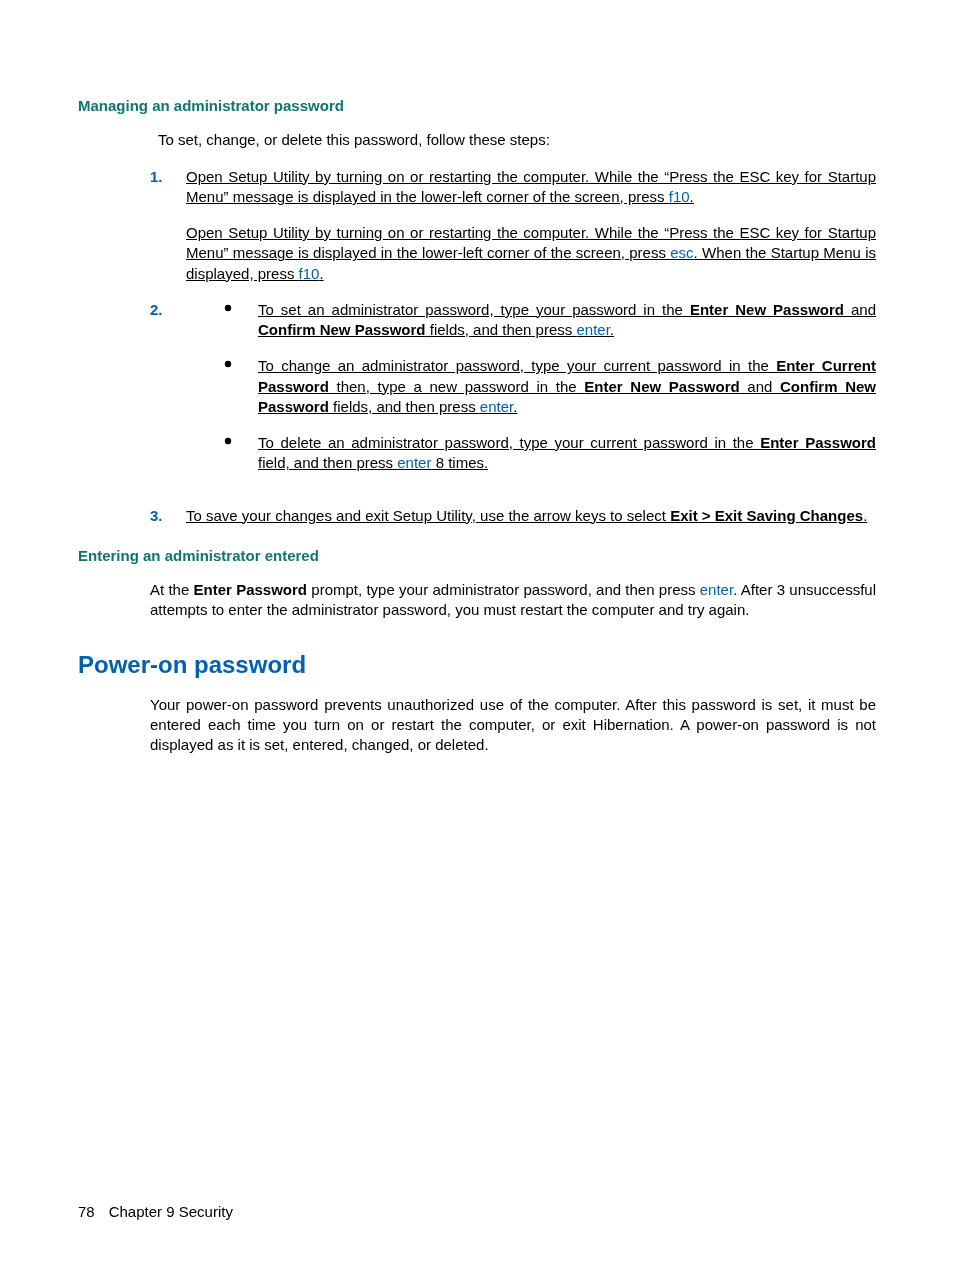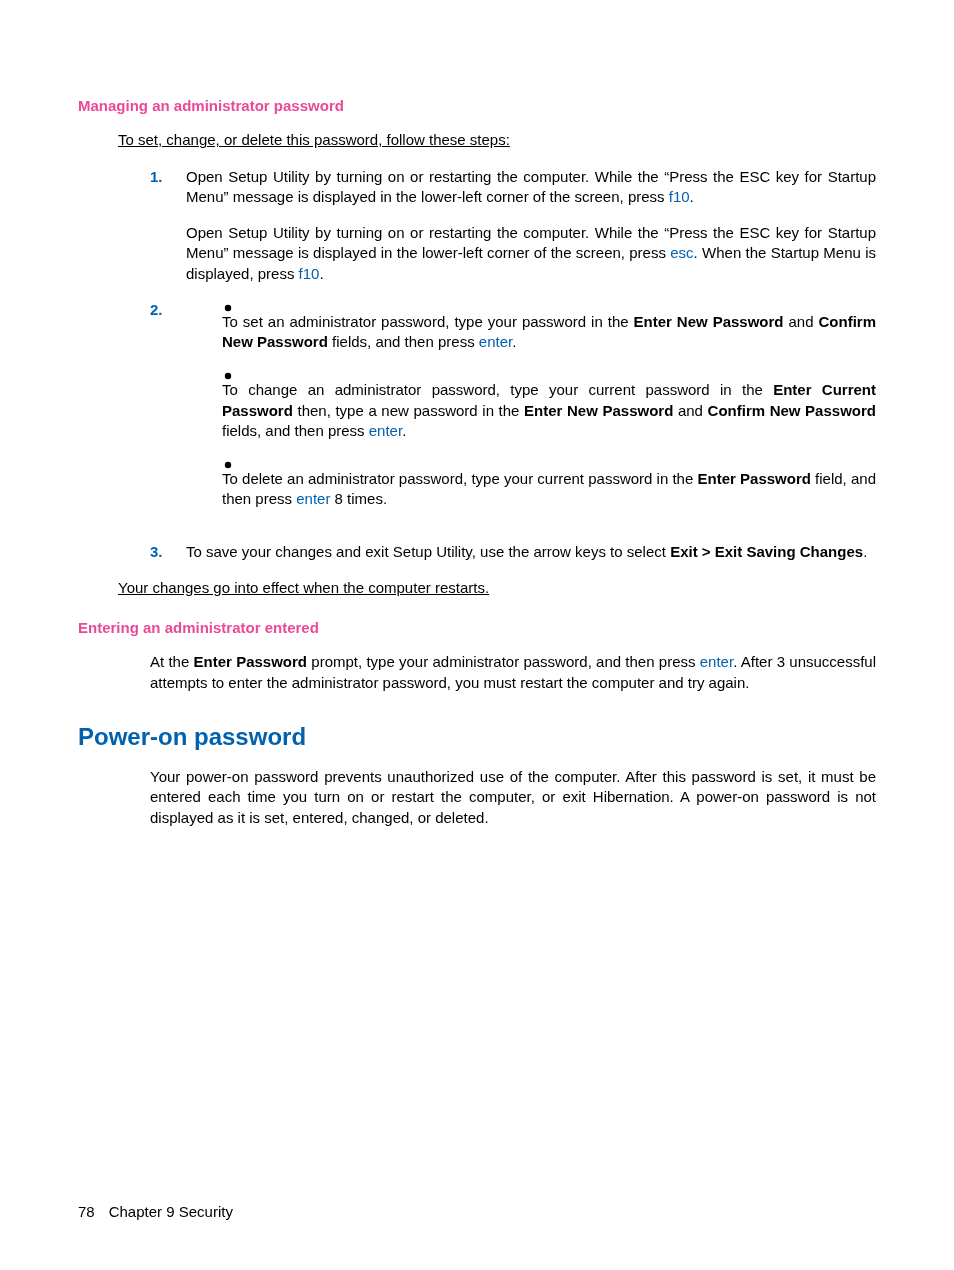--- a/index.html
+++ b/index.html
@@ -8,67 +8,66 @@
     font-family: Arial, Helvetica, sans-serif;
     font-size: 15px;
     color: #000;
     line-height: 1.35;
     position: relative;
   }
   .page {
     padding: 96px 78px 0 78px;
   }
   .h4 {
-    color: #ec4899;
+    color: #0f766e;
     font-weight: bold;
     font-size: 15px;
     margin-bottom: 14px;
   }
   .h3 {
     color: #0061b0;
     font-weight: bold;
     font-size: 24px;
     margin-top: 28px;
     margin-bottom: 14px;
   }
   .para {
-    margin-left: 40px;
+    margin-left: 80px;
     margin-bottom: 16px;
     text-align: justify;
-    text-decoration: underline;
   }
   .para-wide {
     margin-left: 72px;
     margin-bottom: 16px;
     text-align: justify;
   }
   .ol-item {
     display: flex;
     margin-left: 72px;
     margin-bottom: 16px;
   }
   .ol-num {
     color: #0061b0;
     font-weight: bold;
     width: 36px;
     flex-shrink: 0;
   }
   .ol-body {
     flex: 1;
     text-align: justify;
+    text-decoration: underline;
   }
   .ol-body p {
     margin-bottom: 16px;
   }
   .ol-body p:last-child { margin-bottom: 0; }
   .ul-item {
     display: flex;
     margin-left: 36px;
     margin-bottom: 16px;
-    flex-direction: column;
   }
   .ul-bullet {
     width: 36px;
     flex-shrink: 0;
     text-align: left;
     padding-left: 2px;
     padding-top: 4px;
   }
   .ul-bullet svg { display: block; }
   .ul-body {
@@ -148,21 +147,20 @@
 
   <div class="ol-item">
     <div class="ol-num">3.</div>
     <div class="ol-body">
       <p>
         <span>To save your changes and exit Setup Utility, use the arrow keys to select </span><b>Exit &gt; Exit Saving Changes</b><span>.</span>
       </p>
     </div>
   </div>
 
-  <div class="para">Your changes go into effect when the computer restarts.</div>
 
   <div class="h4" style="margin-top:20px;">Entering an administrator entered</div>
 
   <div class="para-wide">
     <span>At the </span><b>Enter Password</b><span> prompt, type your administrator password, and then press </span><span class="key">enter</span><span>. After 3 unsuccessful attempts to enter the administrator password, you must restart the computer and try again.</span>
   </div>
 
   <div class="h3">Power-on password</div>
 
   <div class="para-wide">Your power-on password prevents unauthorized use of the computer. After this password is set, it must be entered each time you turn on or restart the computer, or exit Hibernation. A power-on password is not displayed as it is set, entered, changed, or deleted.</div>

